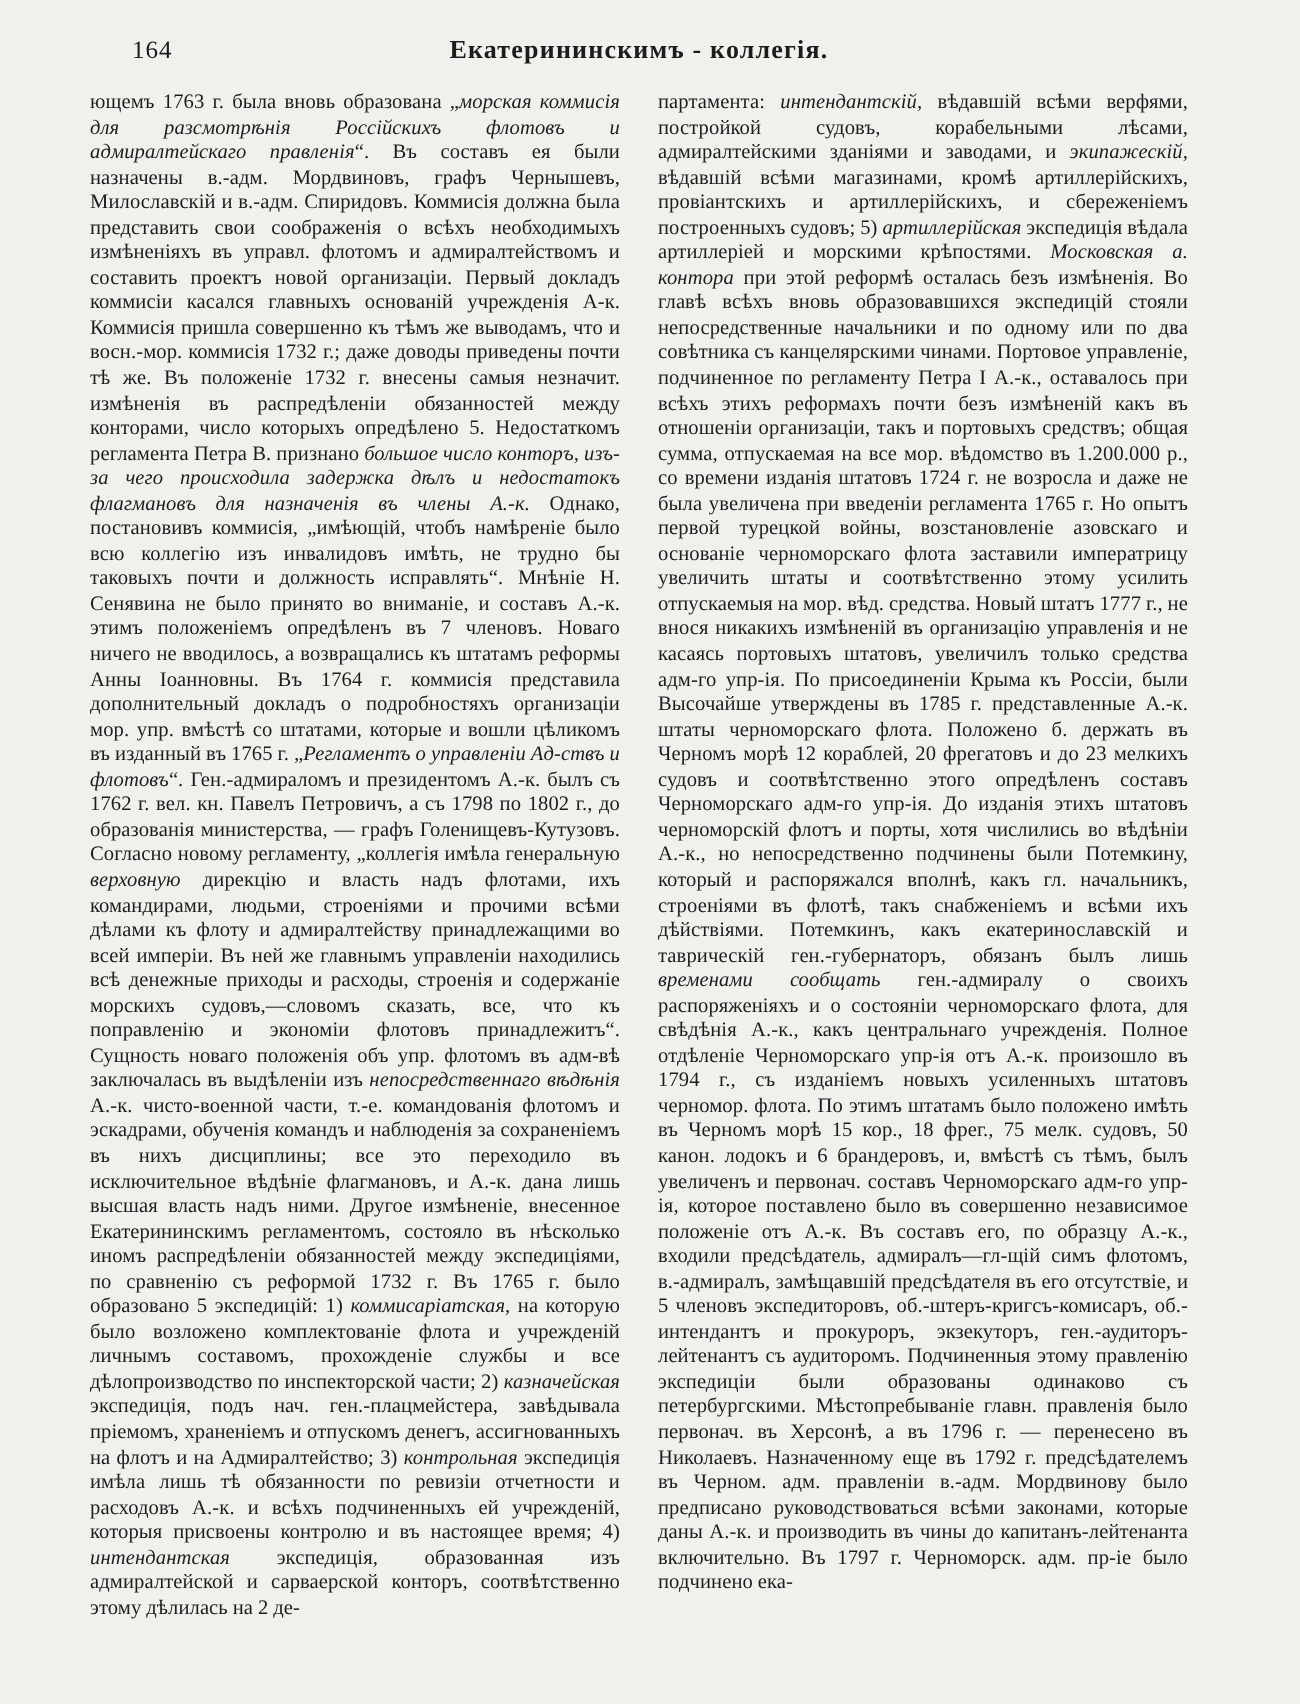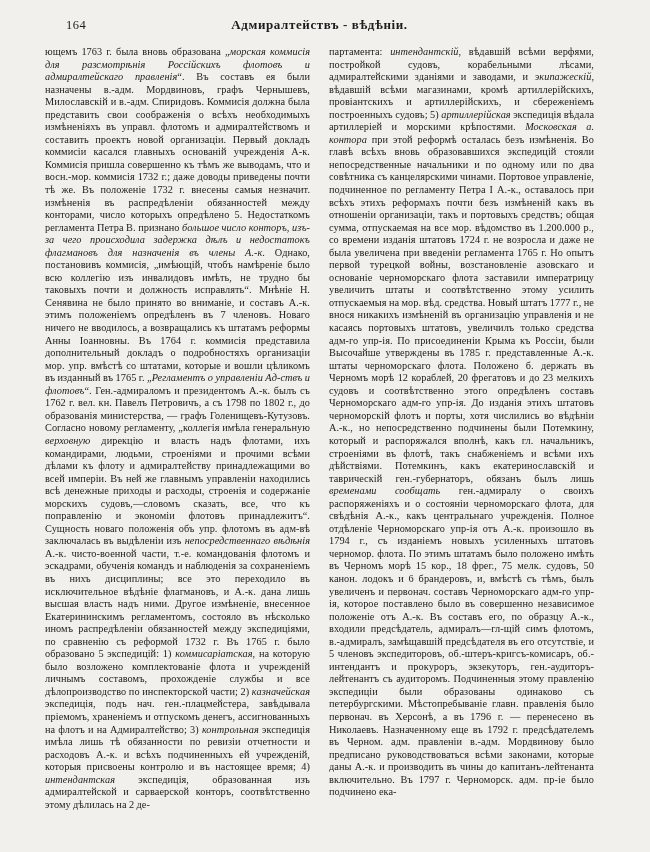--- a/index.html
+++ b/index.html
@@ -61,19 +61,19 @@
   }
   .col i {
   }
 </style>
 </head>
 <body>
 
 <div class="page">
   <div class="header">
     <span class="page-number">164</span>
-    <span class="running-title">Адмиралтействъ - вѣдѣніи.</span>
+    <span class="running-title">Екатерининскимъ - коллегія.</span>
   </div>
   <div class="columns">
     <div class="col"><span>ющемъ 1763 г. была вновь образована „</span><i>морская коммисія для разсмотрѣнія Россійскихъ флотовъ и адмиралтейскаго правленія</i><span>“. Въ составъ ея были назначены в.-адм. Мордвиновъ, графъ Чернышевъ, Милославскій и в.-адм. Спиридовъ. Коммисія должна была представить свои соображенія о всѣхъ необходимыхъ измѣненіяхъ въ управл. флотомъ и адмиралтействомъ и составить проектъ новой организаціи. Первый докладъ коммисіи касался главныхъ основаній учрежденія А-к. Коммисія пришла совершенно къ тѣмъ же выводамъ, что и восн.-мор. коммисія 1732 г.; даже доводы приведены почти тѣ же. Въ положеніе 1732 г. внесены самыя незначит. измѣненія въ распредѣленіи обязанностей между конторами, число которыхъ опредѣлено 5. Недостаткомъ регламента Петра В. признано </span><i>большое число конторъ, изъ-за чего происходила задержка дѣлъ и недостатокъ флагмановъ для назначенія въ члены А.-к.</i><span> Однако, постановивъ коммисія, „имѣющій, чтобъ намѣреніе было всю коллегію изъ инвалидовъ имѣть, не трудно бы таковыхъ почти и должность исправлять“. Мнѣніе Н. Сенявина не было принято во вниманіе, и составъ А.-к. этимъ положеніемъ опредѣленъ въ 7 членовъ. Новаго ничего не вводилось, а возвращались къ штатамъ реформы Анны Іоанновны. Въ 1764 г. коммисія представила дополнительный докладъ о подробностяхъ организаціи мор. упр. вмѣстѣ со штатами, которые и вошли цѣликомъ въ изданный въ 1765 г. „</span><i>Регламентъ о управленіи Ад-ствъ и флотовъ</i><span>“. Ген.-адмираломъ и президентомъ А.-к. былъ съ 1762 г. вел. кн. Павелъ Петровичъ, а съ 1798 по 1802 г., до образованія министерства, — графъ Голенищевъ-Кутузовъ. Согласно новому регламенту, „коллегія имѣла генеральную </span><i>верховную</i><span> дирекцію и власть надъ флотами, ихъ командирами, людьми, строеніями и прочими всѣми дѣлами къ флоту и адмиралтейству принадлежащими во всей имперіи. Въ ней же главнымъ управленіи находились всѣ денежные приходы и расходы, строенія и содержаніе морскихъ судовъ,—словомъ сказать, все, что къ поправленію и экономіи флотовъ принадлежитъ“. Сущность новаго положенія объ упр. флотомъ въ адм-вѣ заключалась въ выдѣленіи изъ </span><i>непосредственнаго вѣдѣнія</i><span> А.-к. чисто-военной части, т.-е. командованія флотомъ и эскадрами, обученія командъ и наблюденія за сохраненіемъ въ нихъ дисциплины; все это переходило въ исключительное вѣдѣніе флагмановъ, и А.-к. дана лишь высшая власть надъ ними. Другое измѣненіе, внесенное Екатерининскимъ регламентомъ, состояло въ нѣсколько иномъ распредѣленіи обязанностей между экспедиціями, по сравненію съ реформой 1732 г. Въ 1765 г. было образовано 5 экспедицій: 1) </span><i>коммисаріатская</i><span>, на которую было возложено комплектованіе флота и учрежденій личнымъ составомъ, прохожденіе службы и все дѣлопроизводство по инспекторской части; 2) </span><i>казначейская</i><span> экспедиція, подъ нач. ген.-плацмейстера, завѣдывала пріемомъ, храненіемъ и отпускомъ денегъ, ассигнованныхъ на флотъ и на Адмиралтейство; 3) </span><i>контрольная</i><span> экспедиція имѣла лишь тѣ обязанности по ревизіи отчетности и расходовъ А.-к. и всѣхъ подчиненныхъ ей учрежденій, которыя присвоены контролю и въ настоящее время; 4) </span><i>интендантская</i><span> экспедиція, образованная изъ адмиралтейской и сарваерской конторъ, соотвѣтственно этому дѣлилась на 2 де-</span></div>
     <div class="col"><span>партамента: </span><i>интендантскій</i><span>, вѣдавшій всѣми верфями, постройкой судовъ, корабельными лѣсами, адмиралтейскими зданіями и заводами, и </span><i>экипажескій</i><span>, вѣдавшій всѣми магазинами, кромѣ артиллерійскихъ, провіантскихъ и артиллерійскихъ, и сбереженіемъ построенныхъ судовъ; 5) </span><i>артиллерійская</i><span> экспедиція вѣдала артиллеріей и морскими крѣпостями. </span><i>Московская а. контора</i><span> при этой реформѣ осталась безъ измѣненія. Во главѣ всѣхъ вновь образовавшихся экспедицій стояли непосредственные начальники и по одному или по два совѣтника съ канцелярскими чинами. Портовое управленіе, подчиненное по регламенту Петра I А.-к., оставалось при всѣхъ этихъ реформахъ почти безъ измѣненій какъ въ отношеніи организаціи, такъ и портовыхъ средствъ; общая сумма, отпускаемая на все мор. вѣдомство въ 1.200.000 р., со времени изданія штатовъ 1724 г. не возросла и даже не была увеличена при введеніи регламента 1765 г. Но опытъ первой турецкой войны, возстановленіе азовскаго и основаніе черноморскаго флота заставили императрицу увеличить штаты и соотвѣтственно этому усилить отпускаемыя на мор. вѣд. средства. Новый штатъ 1777 г., не внося никакихъ измѣненій въ организацію управленія и не касаясь портовыхъ штатовъ, увеличилъ только средства адм-го упр-ія. По присоединеніи Крыма къ Россіи, были Высочайше утверждены въ 1785 г. представленные А.-к. штаты черноморскаго флота. Положено б. держать въ Черномъ морѣ 12 кораблей, 20 фрегатовъ и до 23 мелкихъ судовъ и соотвѣтственно этого опредѣленъ составъ Черноморскаго адм-го упр-ія. До изданія этихъ штатовъ черноморскій флотъ и порты, хотя числились во вѣдѣніи А.-к., но непосредственно подчинены были Потемкину, который и распоряжался вполнѣ, какъ гл. начальникъ, строеніями въ флотѣ, такъ снабженіемъ и всѣми ихъ дѣйствіями. Потемкинъ, какъ екатеринославскій и таврическій ген.-губернаторъ, обязанъ былъ лишь </span><i>временами сообщать</i><span> ген.-адмиралу о своихъ распоряженіяхъ и о состояніи черноморскаго флота, для свѣдѣнія А.-к., какъ центральнаго учрежденія. Полное отдѣленіе Черноморскаго упр-ія отъ А.-к. произошло въ 1794 г., съ изданіемъ новыхъ усиленныхъ штатовъ черномор. флота. По этимъ штатамъ было положено имѣть въ Черномъ морѣ 15 кор., 18 фрег., 75 мелк. судовъ, 50 канон. лодокъ и 6 брандеровъ, и, вмѣстѣ съ тѣмъ, былъ увеличенъ и первонач. составъ Черноморскаго адм-го упр-ія, которое поставлено было въ совершенно независимое положеніе отъ А.-к. Въ составъ его, по образцу А.-к., входили предсѣдатель, адмиралъ—гл-щій симъ флотомъ, в.-адмиралъ, замѣщавшій предсѣдателя въ его отсутствіе, и 5 членовъ экспедиторовъ, об.-штеръ-кригсъ-комисаръ, об.-интендантъ и прокуроръ, экзекуторъ, ген.-аудиторъ-лейтенантъ съ аудиторомъ. Подчиненныя этому правленію экспедиціи были образованы одинаково съ петербургскими. Мѣстопребываніе главн. правленія было первонач. въ Херсонѣ, а въ 1796 г. — перенесено въ Николаевъ. Назначенному еще въ 1792 г. предсѣдателемъ въ Черном. адм. правленіи в.-адм. Мордвинову было предписано руководствоваться всѣми законами, которые даны А.-к. и производить въ чины до капитанъ-лейтенанта включительно. Въ 1797 г. Черноморск. адм. пр-іе было подчинено ека-</span></div>
   </div>
 </div>
 
 </body></html>

